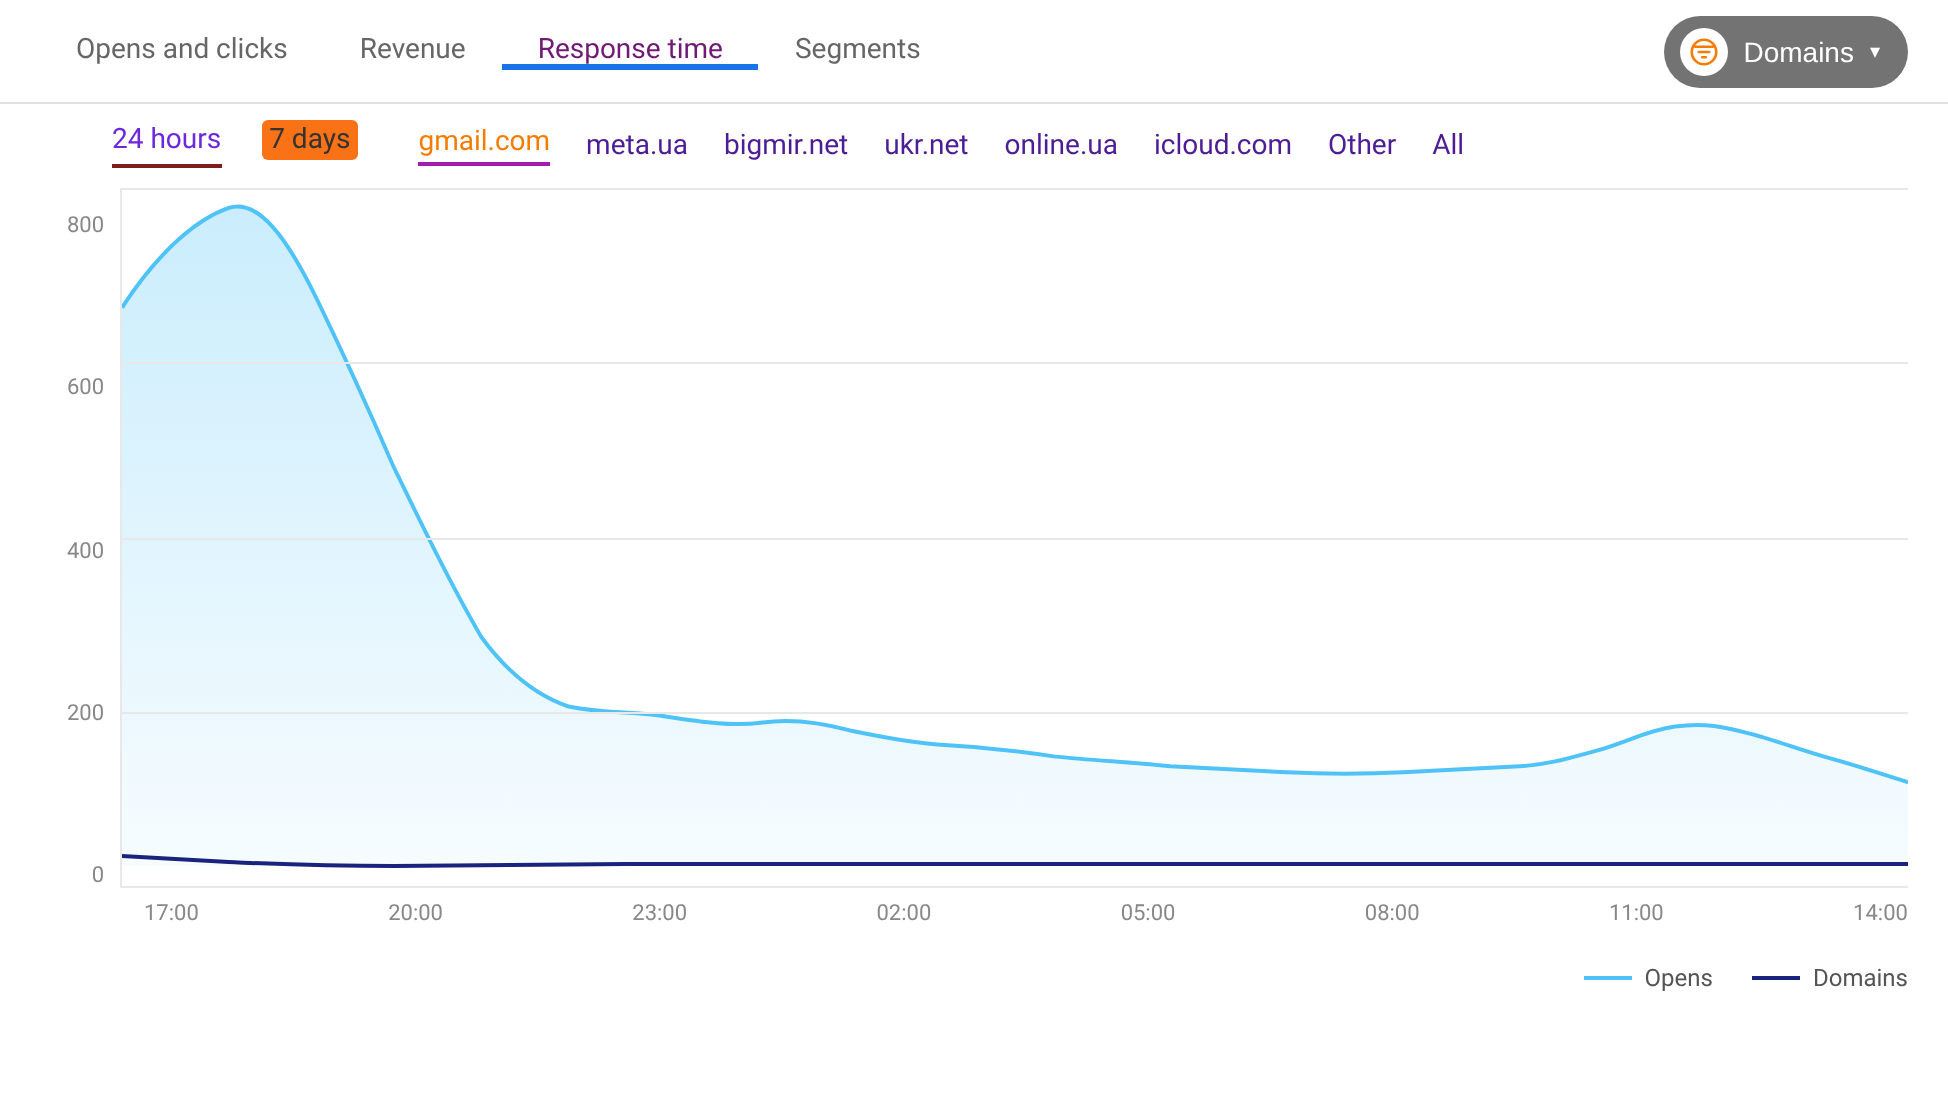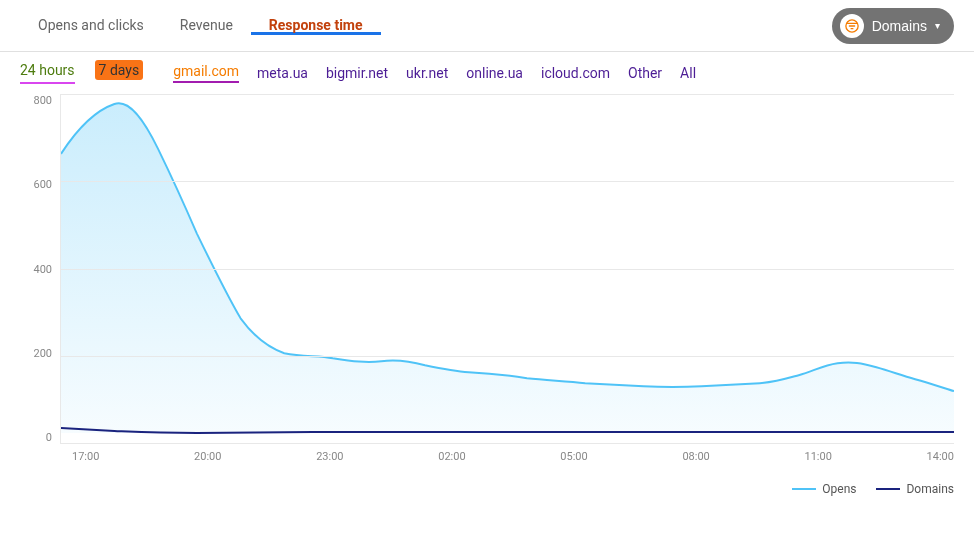--- a/index.html
+++ b/index.html
@@ -32,23 +32,23 @@
       height: 100%;
       display: flex;
       align-items: center;
       font-size: 14px;
       color: #666;
       cursor: pointer;
       border-bottom: 3px solid transparent;
       margin-bottom: -1px;
     }
     .nav-tab.active {
-      color: #c2410c;
+      color: #701a75;
       border-bottom: 3px solid #1a73e8;
-      font-weight: 700;
+      font-weight: 400;
     }
 
     
     .domains-btn {
       display: flex;
       align-items: center;
       gap: 8px;
       background: #737373;
       color: white;
       border: none;
@@ -86,22 +86,23 @@
       margin-right: 30px;
     }
     .time-btn {
       font-size: 14px;
       color: #333;
       cursor: pointer;
       padding-bottom: 4px;
       border-bottom: 2px solid transparent;
     }
     .time-btn.active {
-      color: #4d7c0f;
-      border-bottom: 2px solid #d946ef;
+      color: #6d28d9;
+      border-bottom: 2px solid #7f1d1d;
+      margin-left: 36px;
     }
 
     .domain-filters {
       display: flex;
       gap: 18px;
       align-items: center;
     }
     .domain-filter {
       font-size: 14px;
       color: #4c1d95;
@@ -120,21 +121,21 @@
       height: 380px;
     }
     .chart-area {
       position: relative;
       width: 100%;
       height: 100%;
     }
     .y-axis {
       position: absolute;
       left: 0;
-      top: 0;
+      top: 12px;
       bottom: 30px;
       width: 40px;
       display: flex;
       flex-direction: column;
       justify-content: space-between;
       align-items: flex-end;
       padding-right: 8px;
       text-align: center;
     }
     .y-label {
@@ -202,20 +203,23 @@
 <div class="top-nav">
   <div class="nav-tabs">
     <div class="nav-tab">
       <span>Opens and clicks</span>
     </div>
     <div class="nav-tab">
       <span>Revenue</span>
     </div>
     <div class="nav-tab active">
       <span>Response time</span>
+    </div>
+    <div class="nav-tab">
+      <span>Segments</span>
     </div>
   </div>
   <button class="domains-btn">
     <span class="domains-icon">
       <svg viewBox="0 0 16 16" fill="#f57c00">
         <circle cx="8" cy="8" r="7" fill="none" stroke="#f57c00" stroke-width="1.5"></circle>
         <path d="M3 5h10M5 8h6M7 11h2" stroke="#f57c00" stroke-width="1.5" stroke-linecap="round"></path>
       </svg>
     </span>
     <span>Domains</span>

